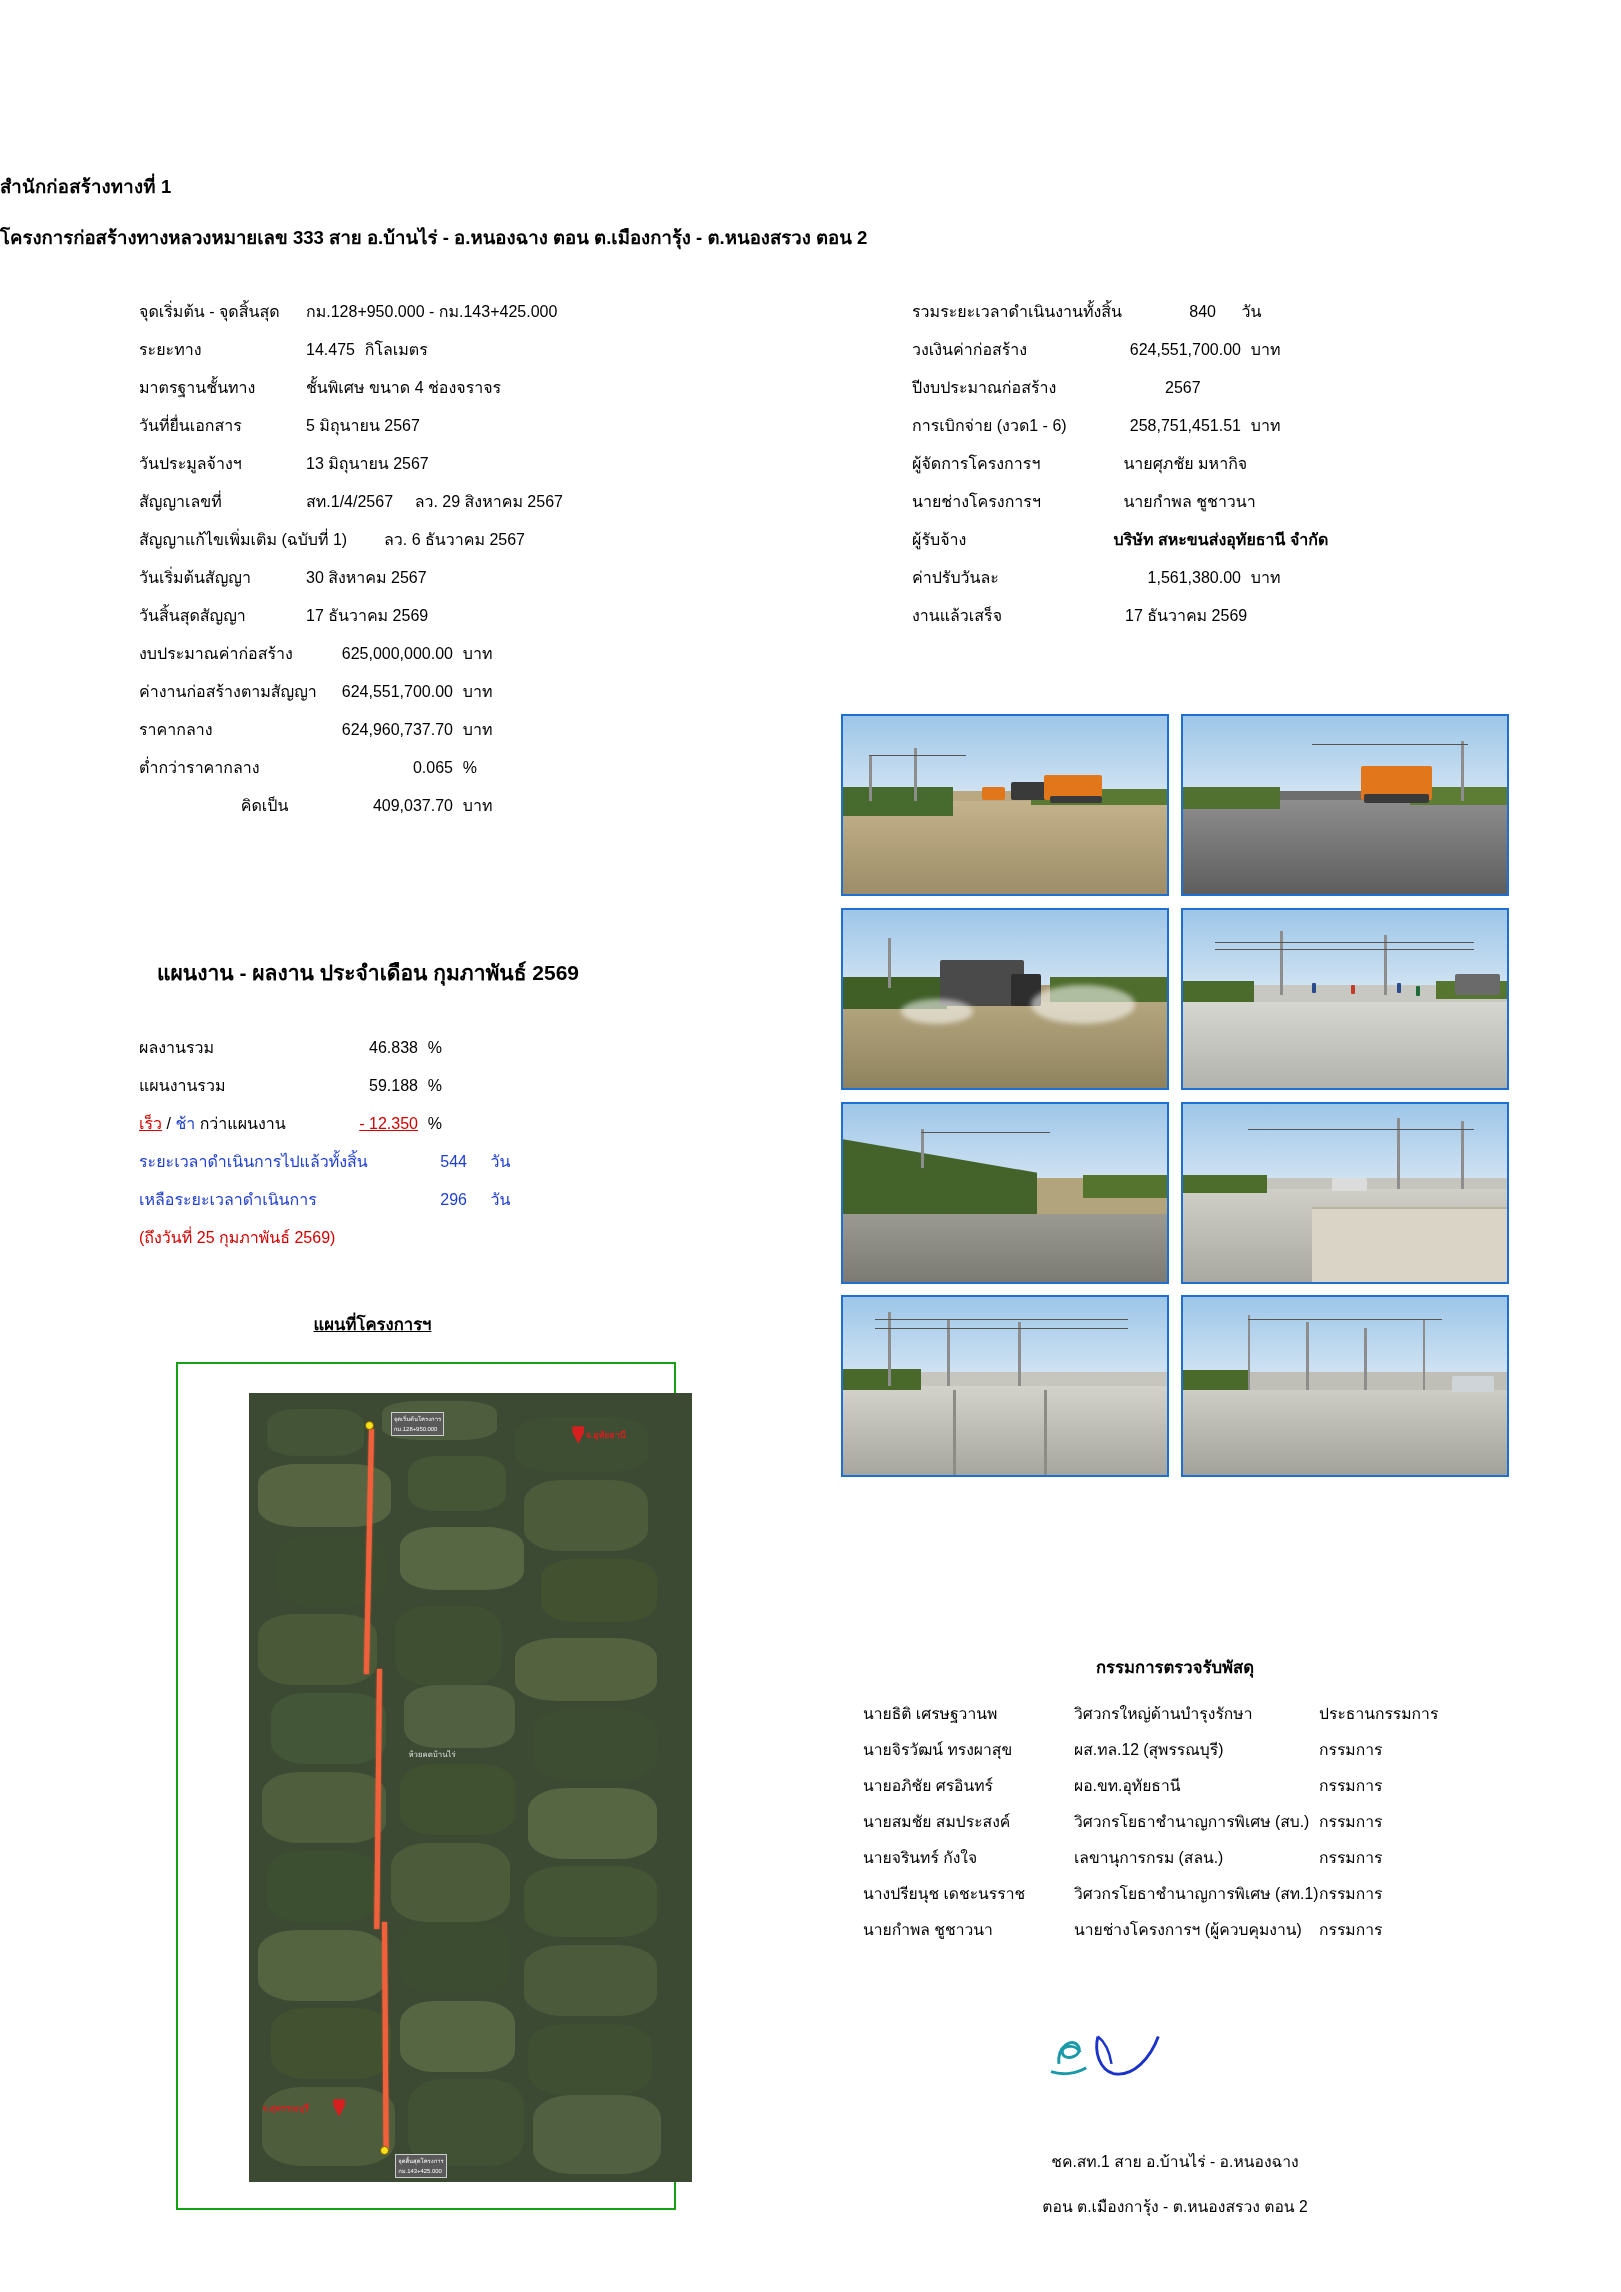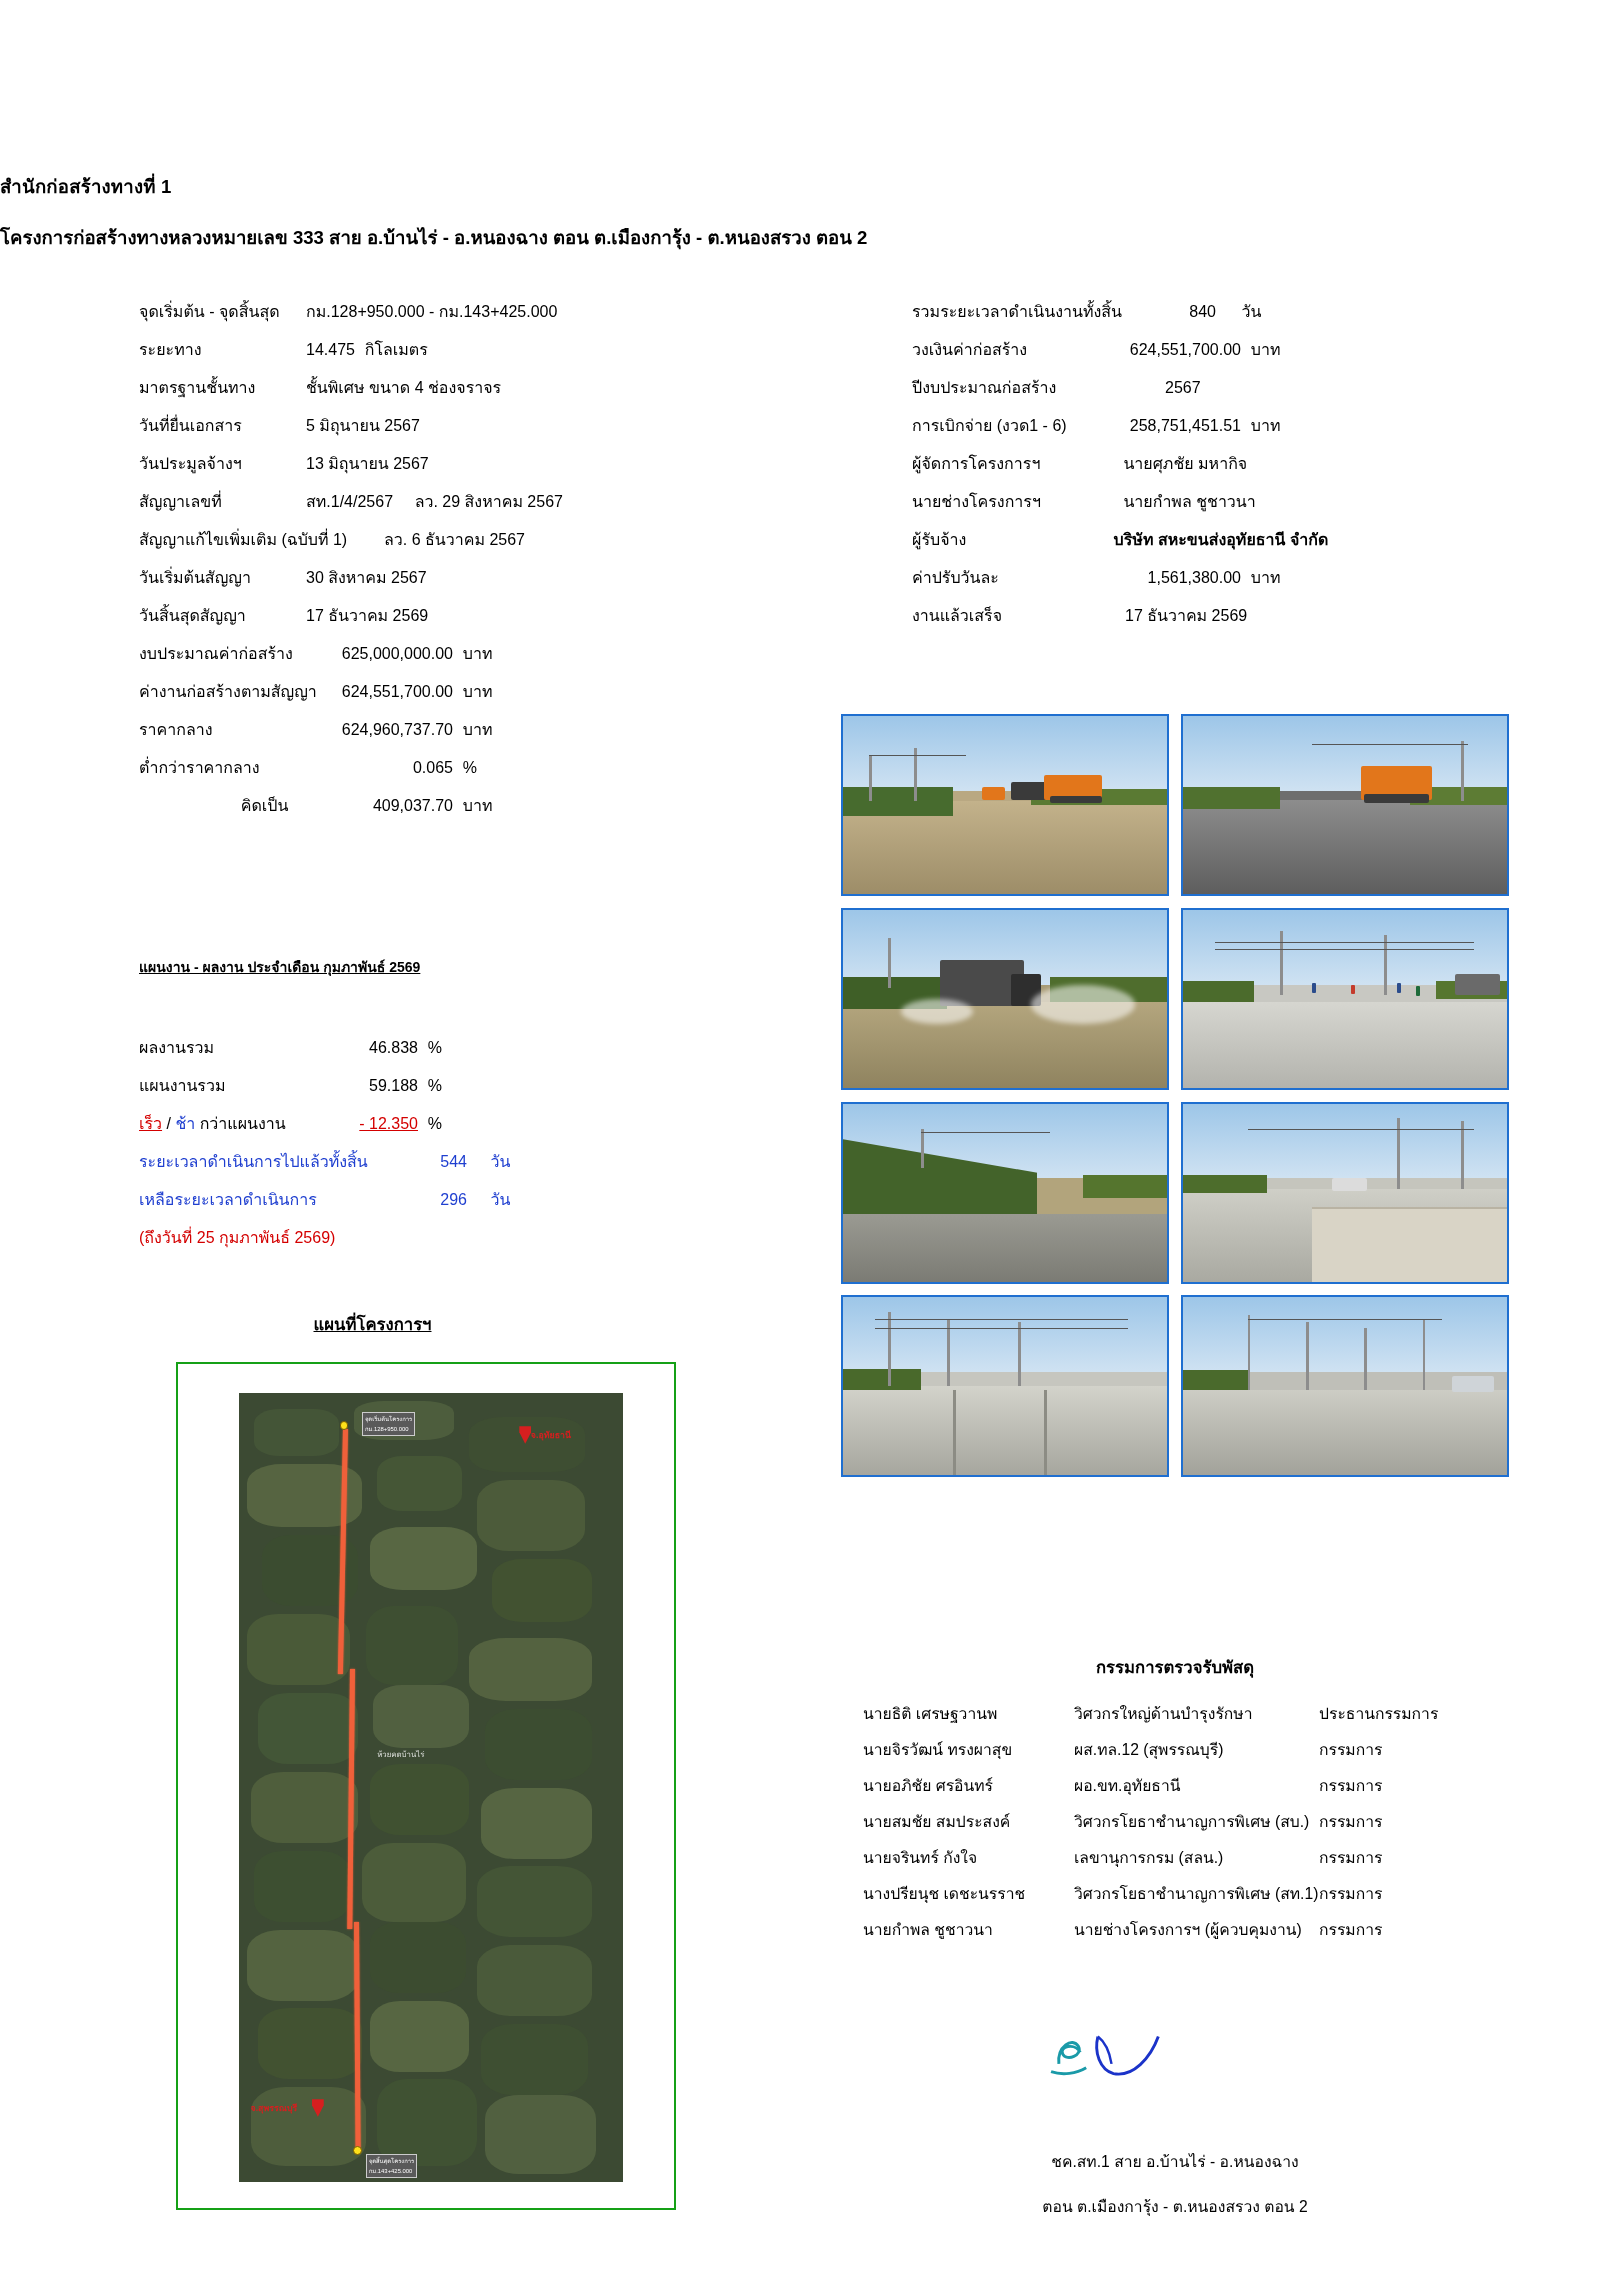--- a/index.html
+++ b/index.html
@@ -25,40 +25,40 @@
   .info-right { position:absolute; left:887px; top:299px; width:608px; }
   .row { display:flex; align-items:baseline; height:38px; font-size:16px; }
   .row .lbl { width:167px; flex:0 0 167px; white-space:nowrap; }
   .row .val { white-space:nowrap; }
   .row .val.num { display:inline-block; text-align:right; }
   .row .unit { margin-left:9.8px; }
 
   .info-right .row .lbl { width:184px; flex:0 0 184px;margin-left:25px; }
 
   
-  .plan-title { position:absolute; left:139px; top:956px; font-size:14px; font-weight:bold;text-decoration:underline; }
+  .plan-title { position:absolute; left:157px; top:956px; font-size:21px; font-weight:bold; }
   .plan { position:absolute; left:139px; top:1002px; width:608px; }
   .plan .row { height:38px; }
   .plan .row .lbl { width:191px; flex:0 0 191px;margin-top:33px; }
   .blue { color:#1f3fd0; }
   .red  { color:#d40000;text-decoration:underline; }
   .note-red { position:absolute; left:139px; top:1225px; font-size:16px; color:#d40000; }
 
   
   .map-title {
     position:absolute; left:0; top:1311px; width:745px; text-align:center;
     font-size:16.7px; font-weight:bold; text-decoration:underline;
   }
   .map-frame {
     position:absolute; left:176px; top:1362px; width:500px; height:848px;
     border:2.9px solid #15a016; background:#ffffff;
     box-sizing:border-box;
   }
   .map-inner {
-    position:absolute; left:61px; top:29px; width:384px; height:789px;
+    position:absolute; left:71px; top:29px; width:443px; height:789px;
     background:#3c4a33;
     overflow:hidden;
   }
   .map-tex { position:absolute; inset:0; }
   .map-tex i {
     position:absolute; border-radius:30%;
     opacity:0.55;
   }
   .map-route {
     position:absolute; background:#f0603a;

